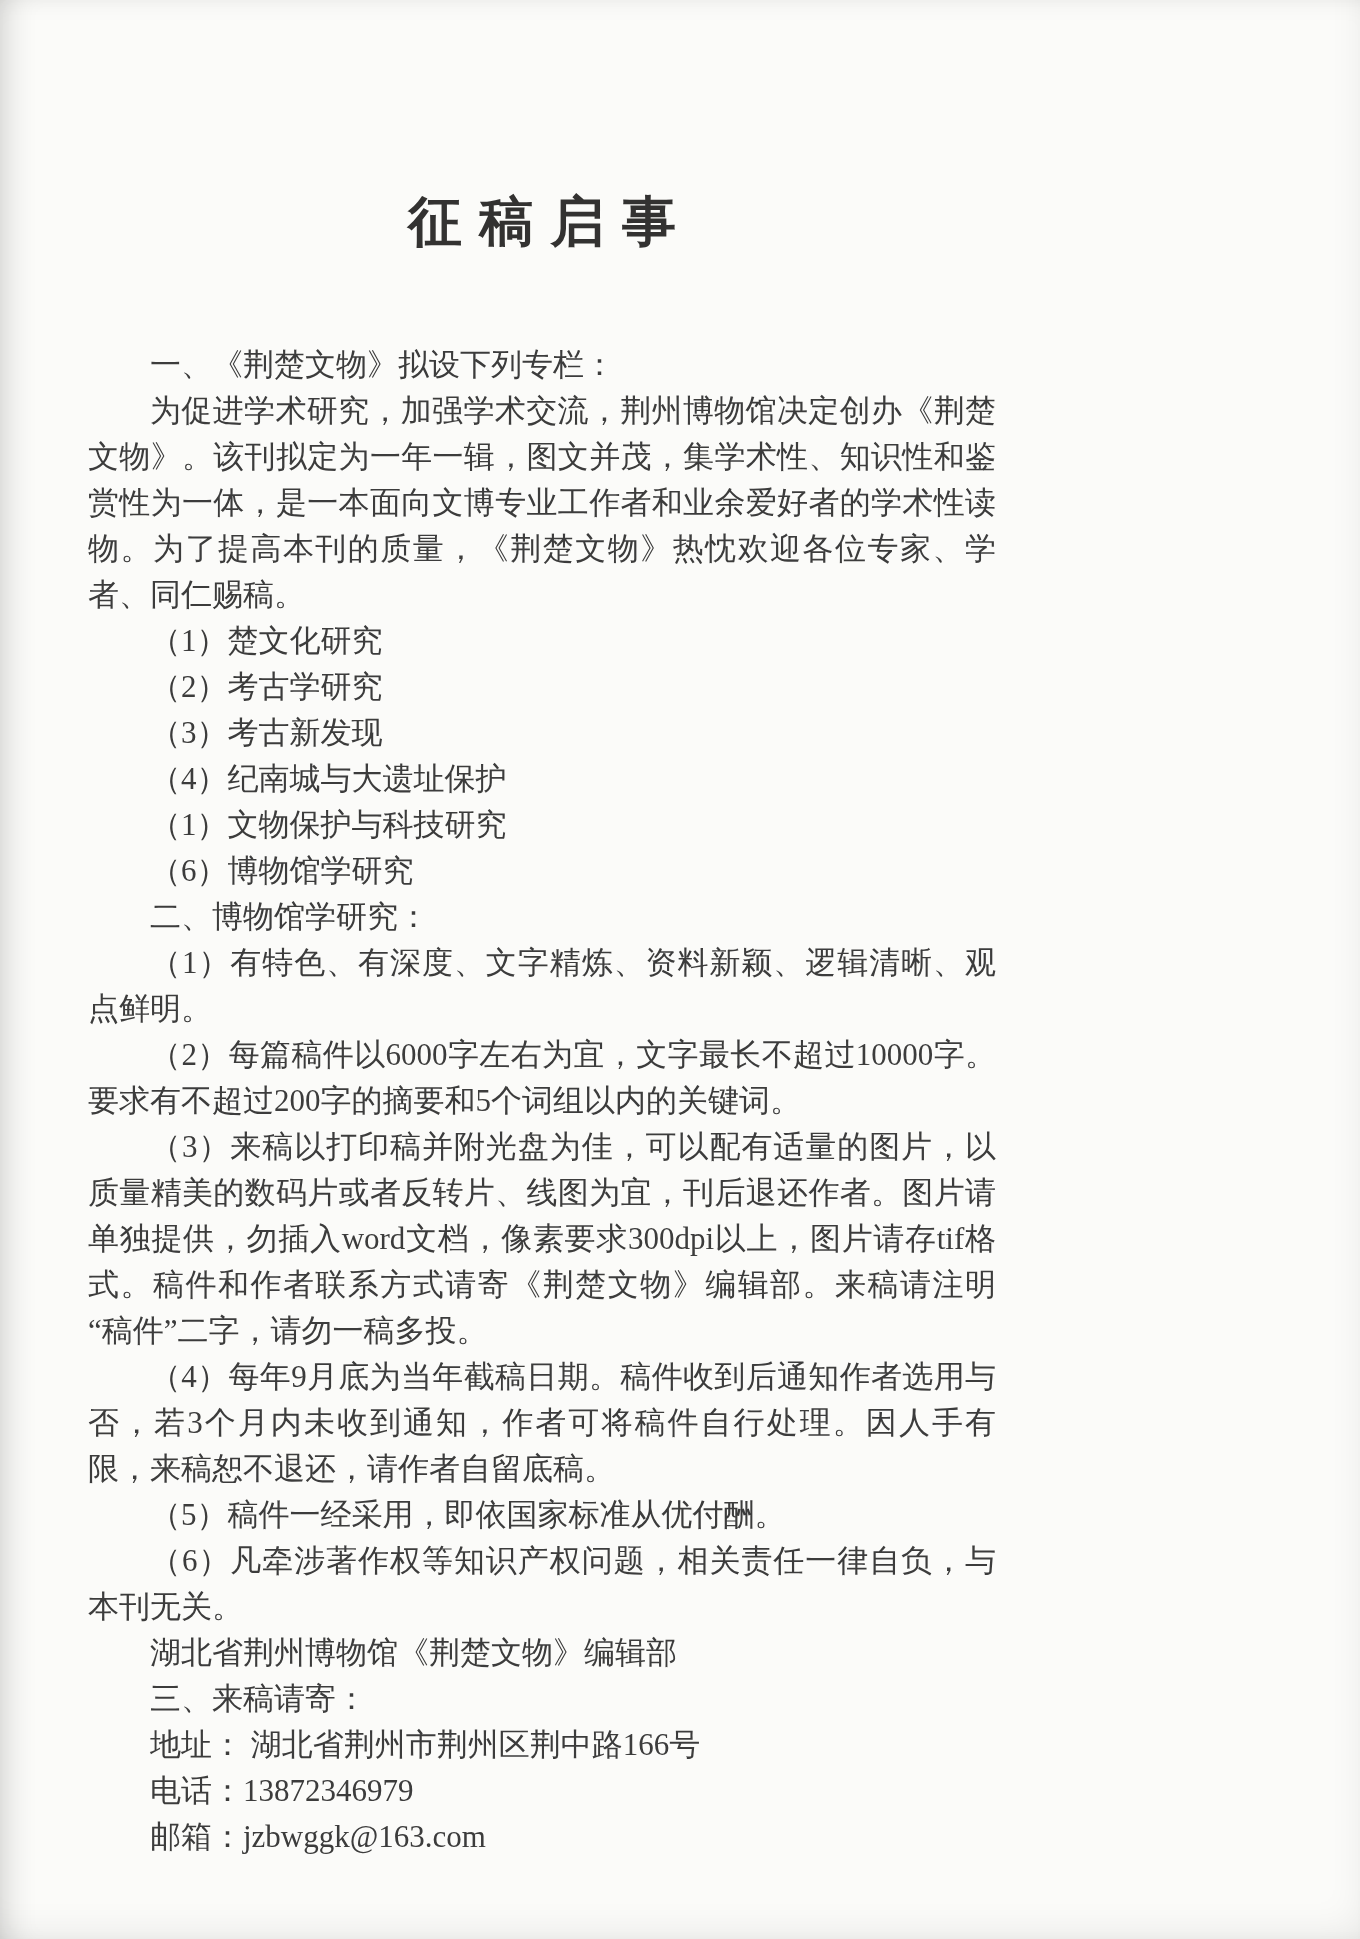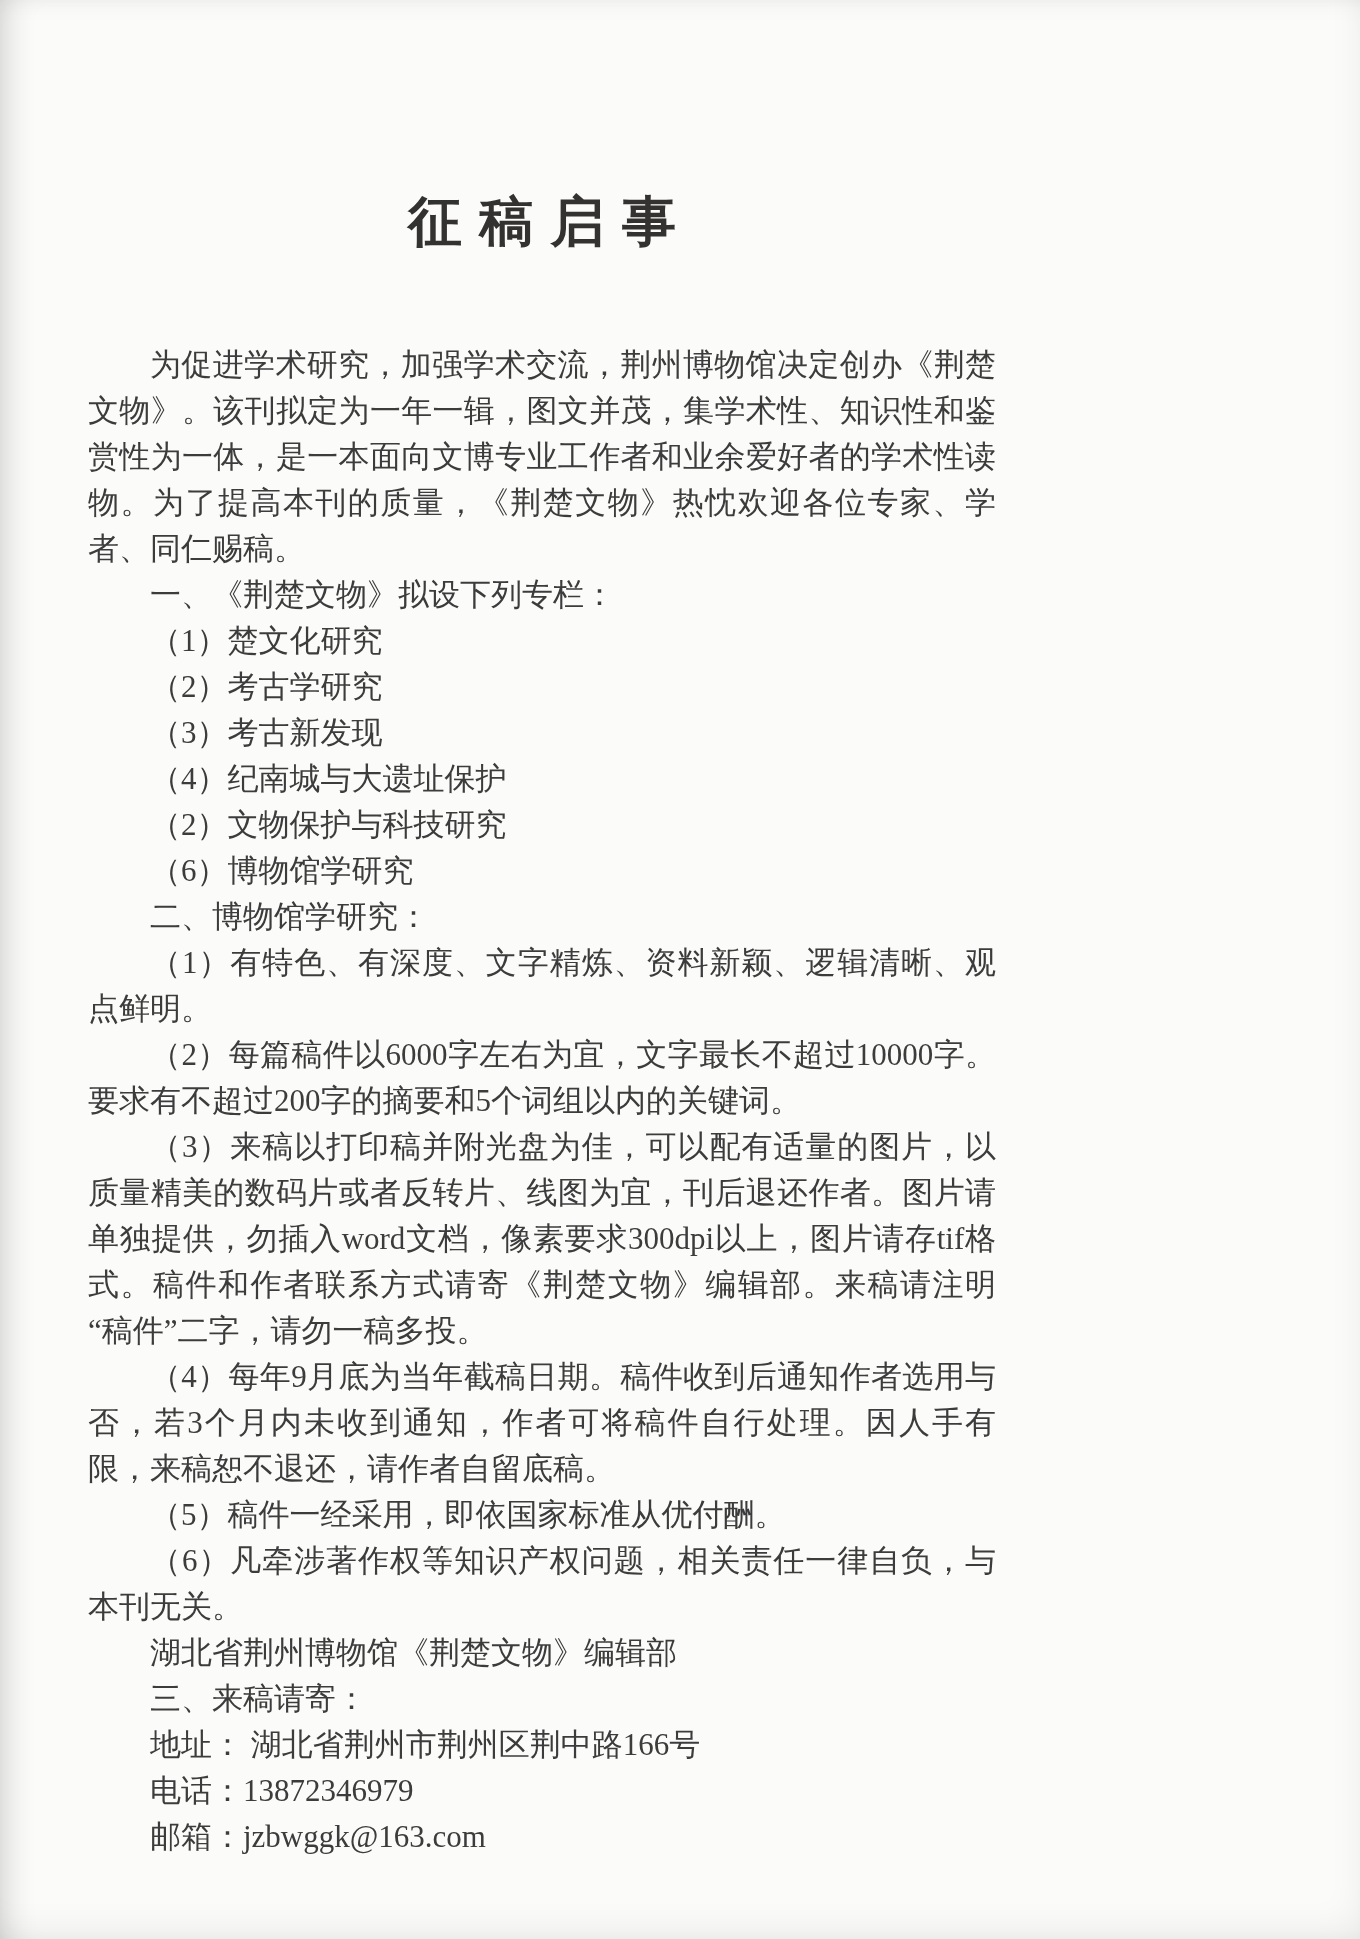--- a/index.html
+++ b/index.html
@@ -50,28 +50,28 @@
     color: #3a3936;
     letter-spacing: 0.06em;
   }
 </style>
 </head>
 <body>
 
 <main class="page">
   <h1 class="doc-title">征稿启事</h1>
 
+  <p class="line">一、《荆楚文物》拟设下列专栏：</p>
+
   <p class="line">为促进学术研究，加强学术交流，荆州博物馆决定创办《荆楚文物》。该刊拟定为一年一辑，图文并茂，集学术性、知识性和鉴赏性为一体，是一本面向文博专业工作者和业余爱好者的学术性读物。为了提高本刊的质量，《荆楚文物》热忱欢迎各位专家、学者、同仁赐稿。</p>
-
-  <p class="line">一、《荆楚文物》拟设下列专栏：</p>
   <p class="line">（1）楚文化研究</p>
   <p class="line">（2）考古学研究</p>
   <p class="line">（3）考古新发现</p>
   <p class="line">（4）纪南城与大遗址保护</p>
-  <p class="line">（2）文物保护与科技研究</p>
+  <p class="line">（1）文物保护与科技研究</p>
   <p class="line">（6）博物馆学研究</p>
 
   <p class="line">二、博物馆学研究：</p>
   <p class="line">（1）有特色、有深度、文字精炼、资料新颖、逻辑清晰、观点鲜明。</p>
   <p class="line">（2）每篇稿件以6000字左右为宜，文字最长不超过10000字。要求有不超过200字的摘要和5个词组以内的关键词。</p>
   <p class="line">（3）来稿以打印稿并附光盘为佳，可以配有适量的图片，以质量精美的数码片或者反转片、线图为宜，刊后退还作者。图片请单独提供，勿插入word文档，像素要求300dpi以上，图片请存tif格式。稿件和作者联系方式请寄《荆楚文物》编辑部。来稿请注明“稿件”二字，请勿一稿多投。</p>
   <p class="line">（4）每年9月底为当年截稿日期。稿件收到后通知作者选用与否，若3个月内未收到通知，作者可将稿件自行处理。因人手有限，来稿恕不退还，请作者自留底稿。</p>
   <p class="line">（5）稿件一经采用，即依国家标准从优付酬。</p>
   <p class="line">（6）凡牵涉著作权等知识产权问题，相关责任一律自负，与本刊无关。</p>
 

